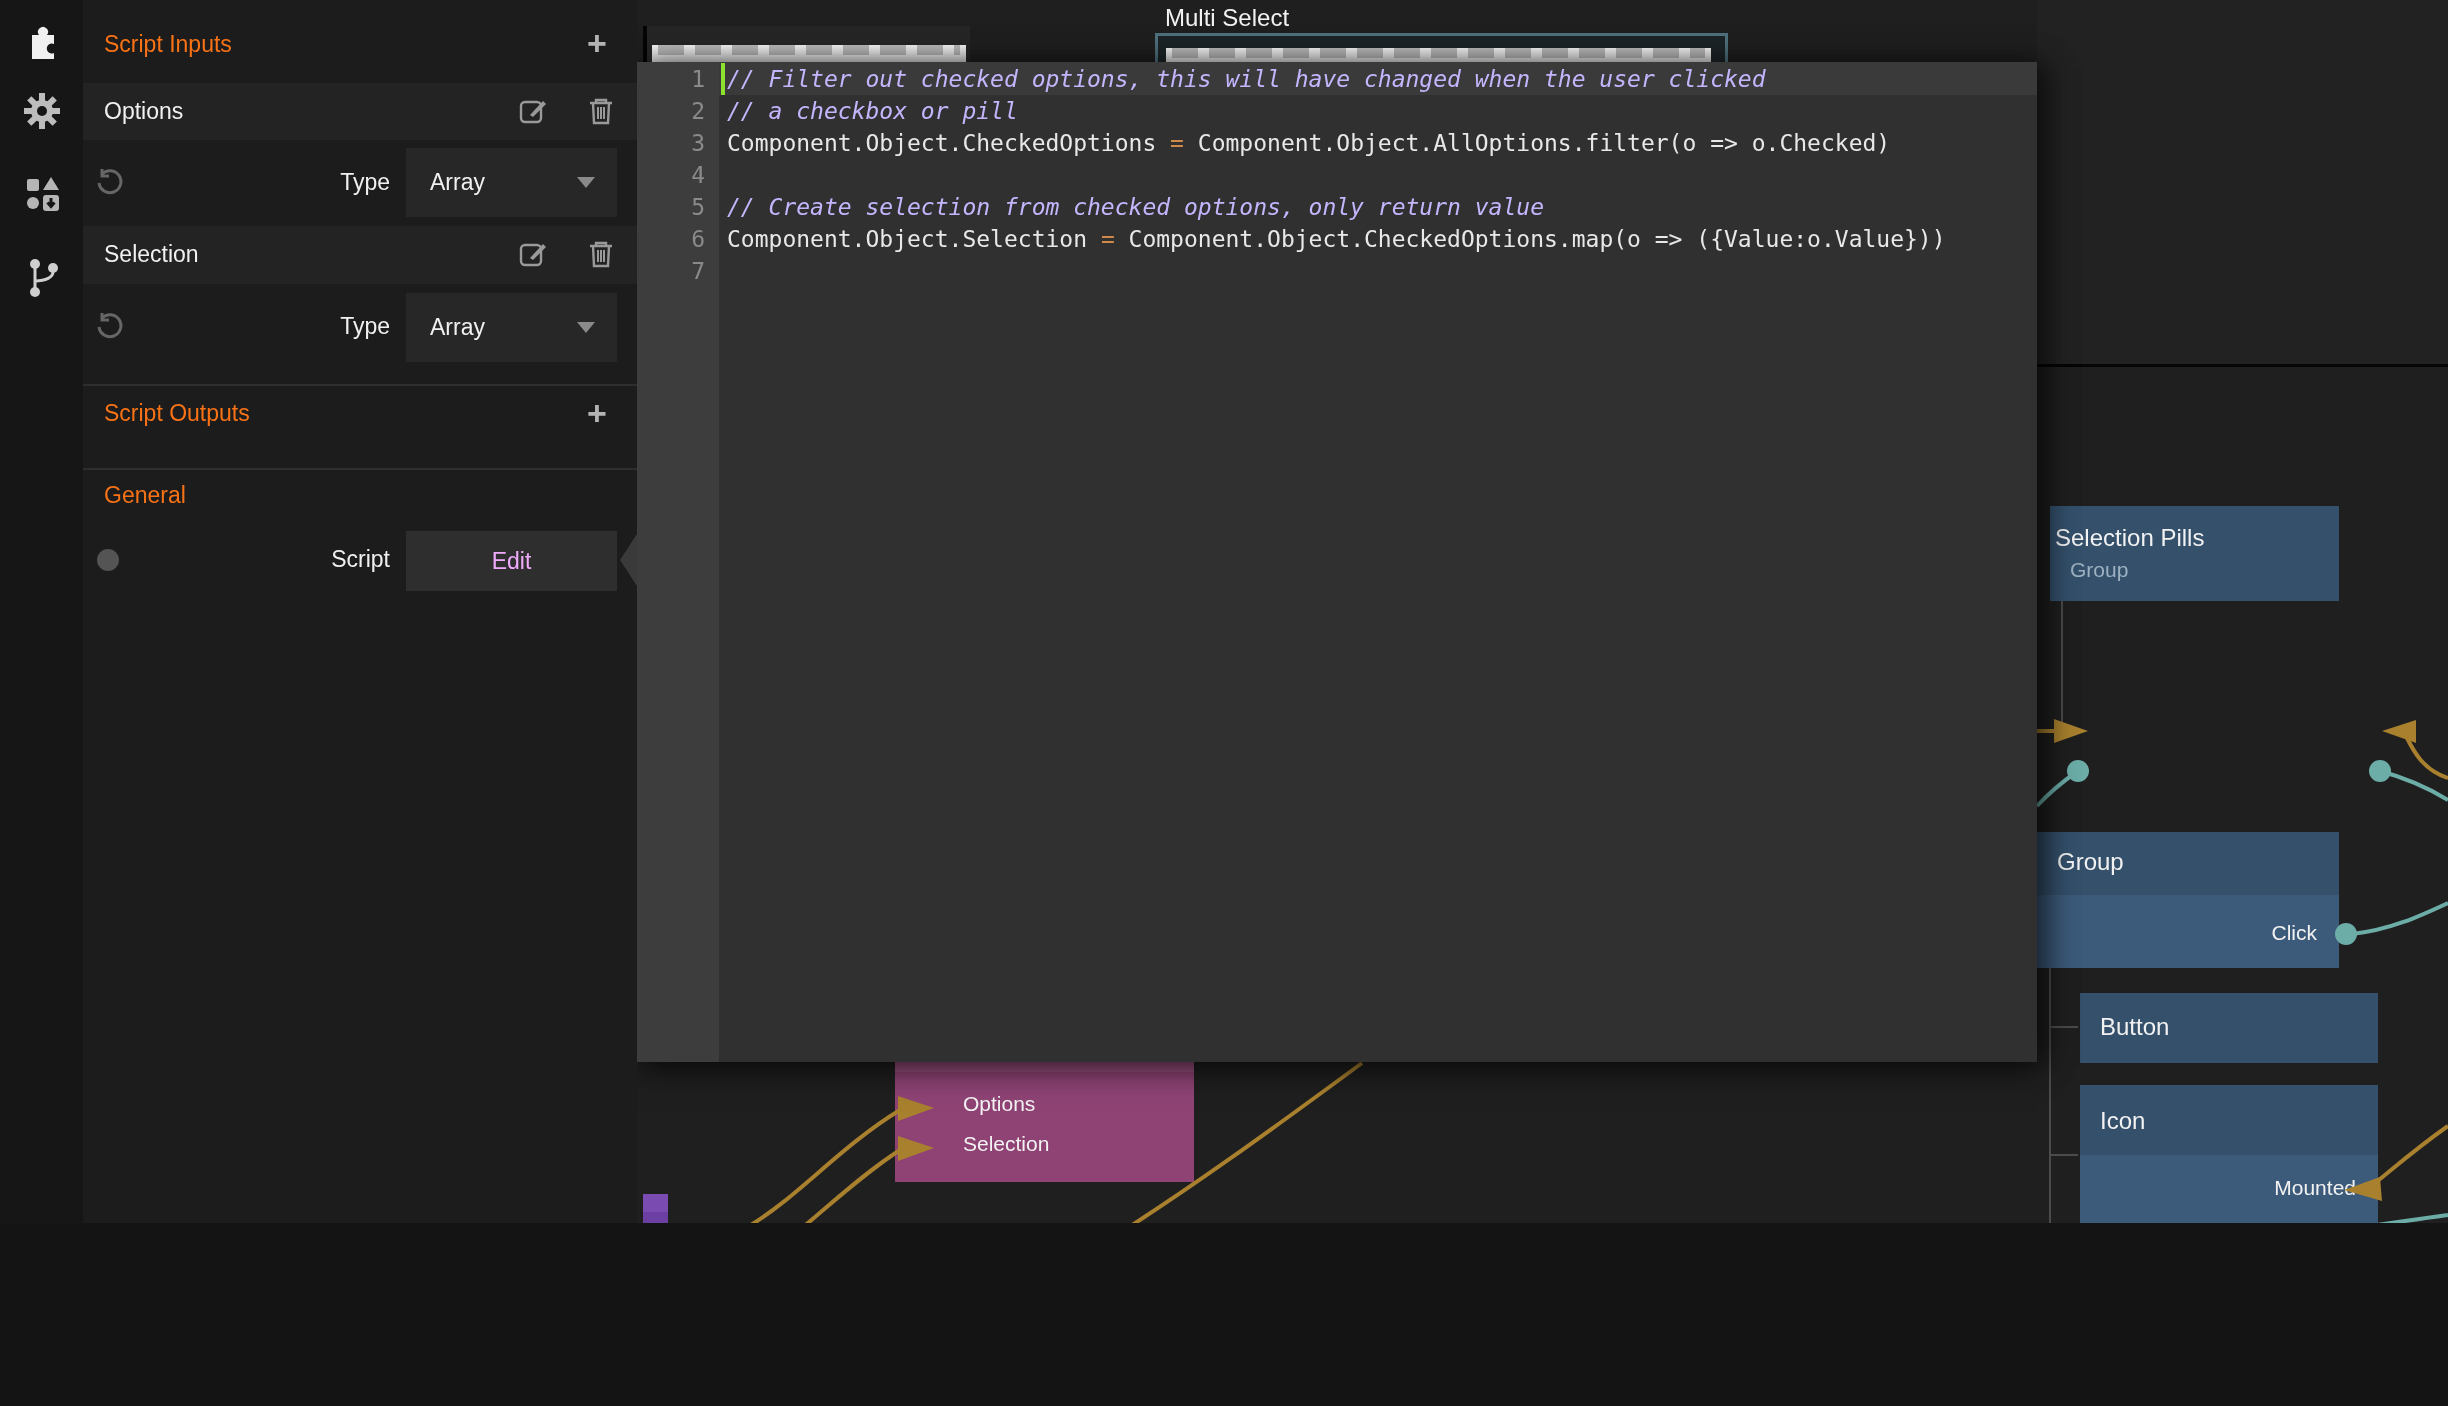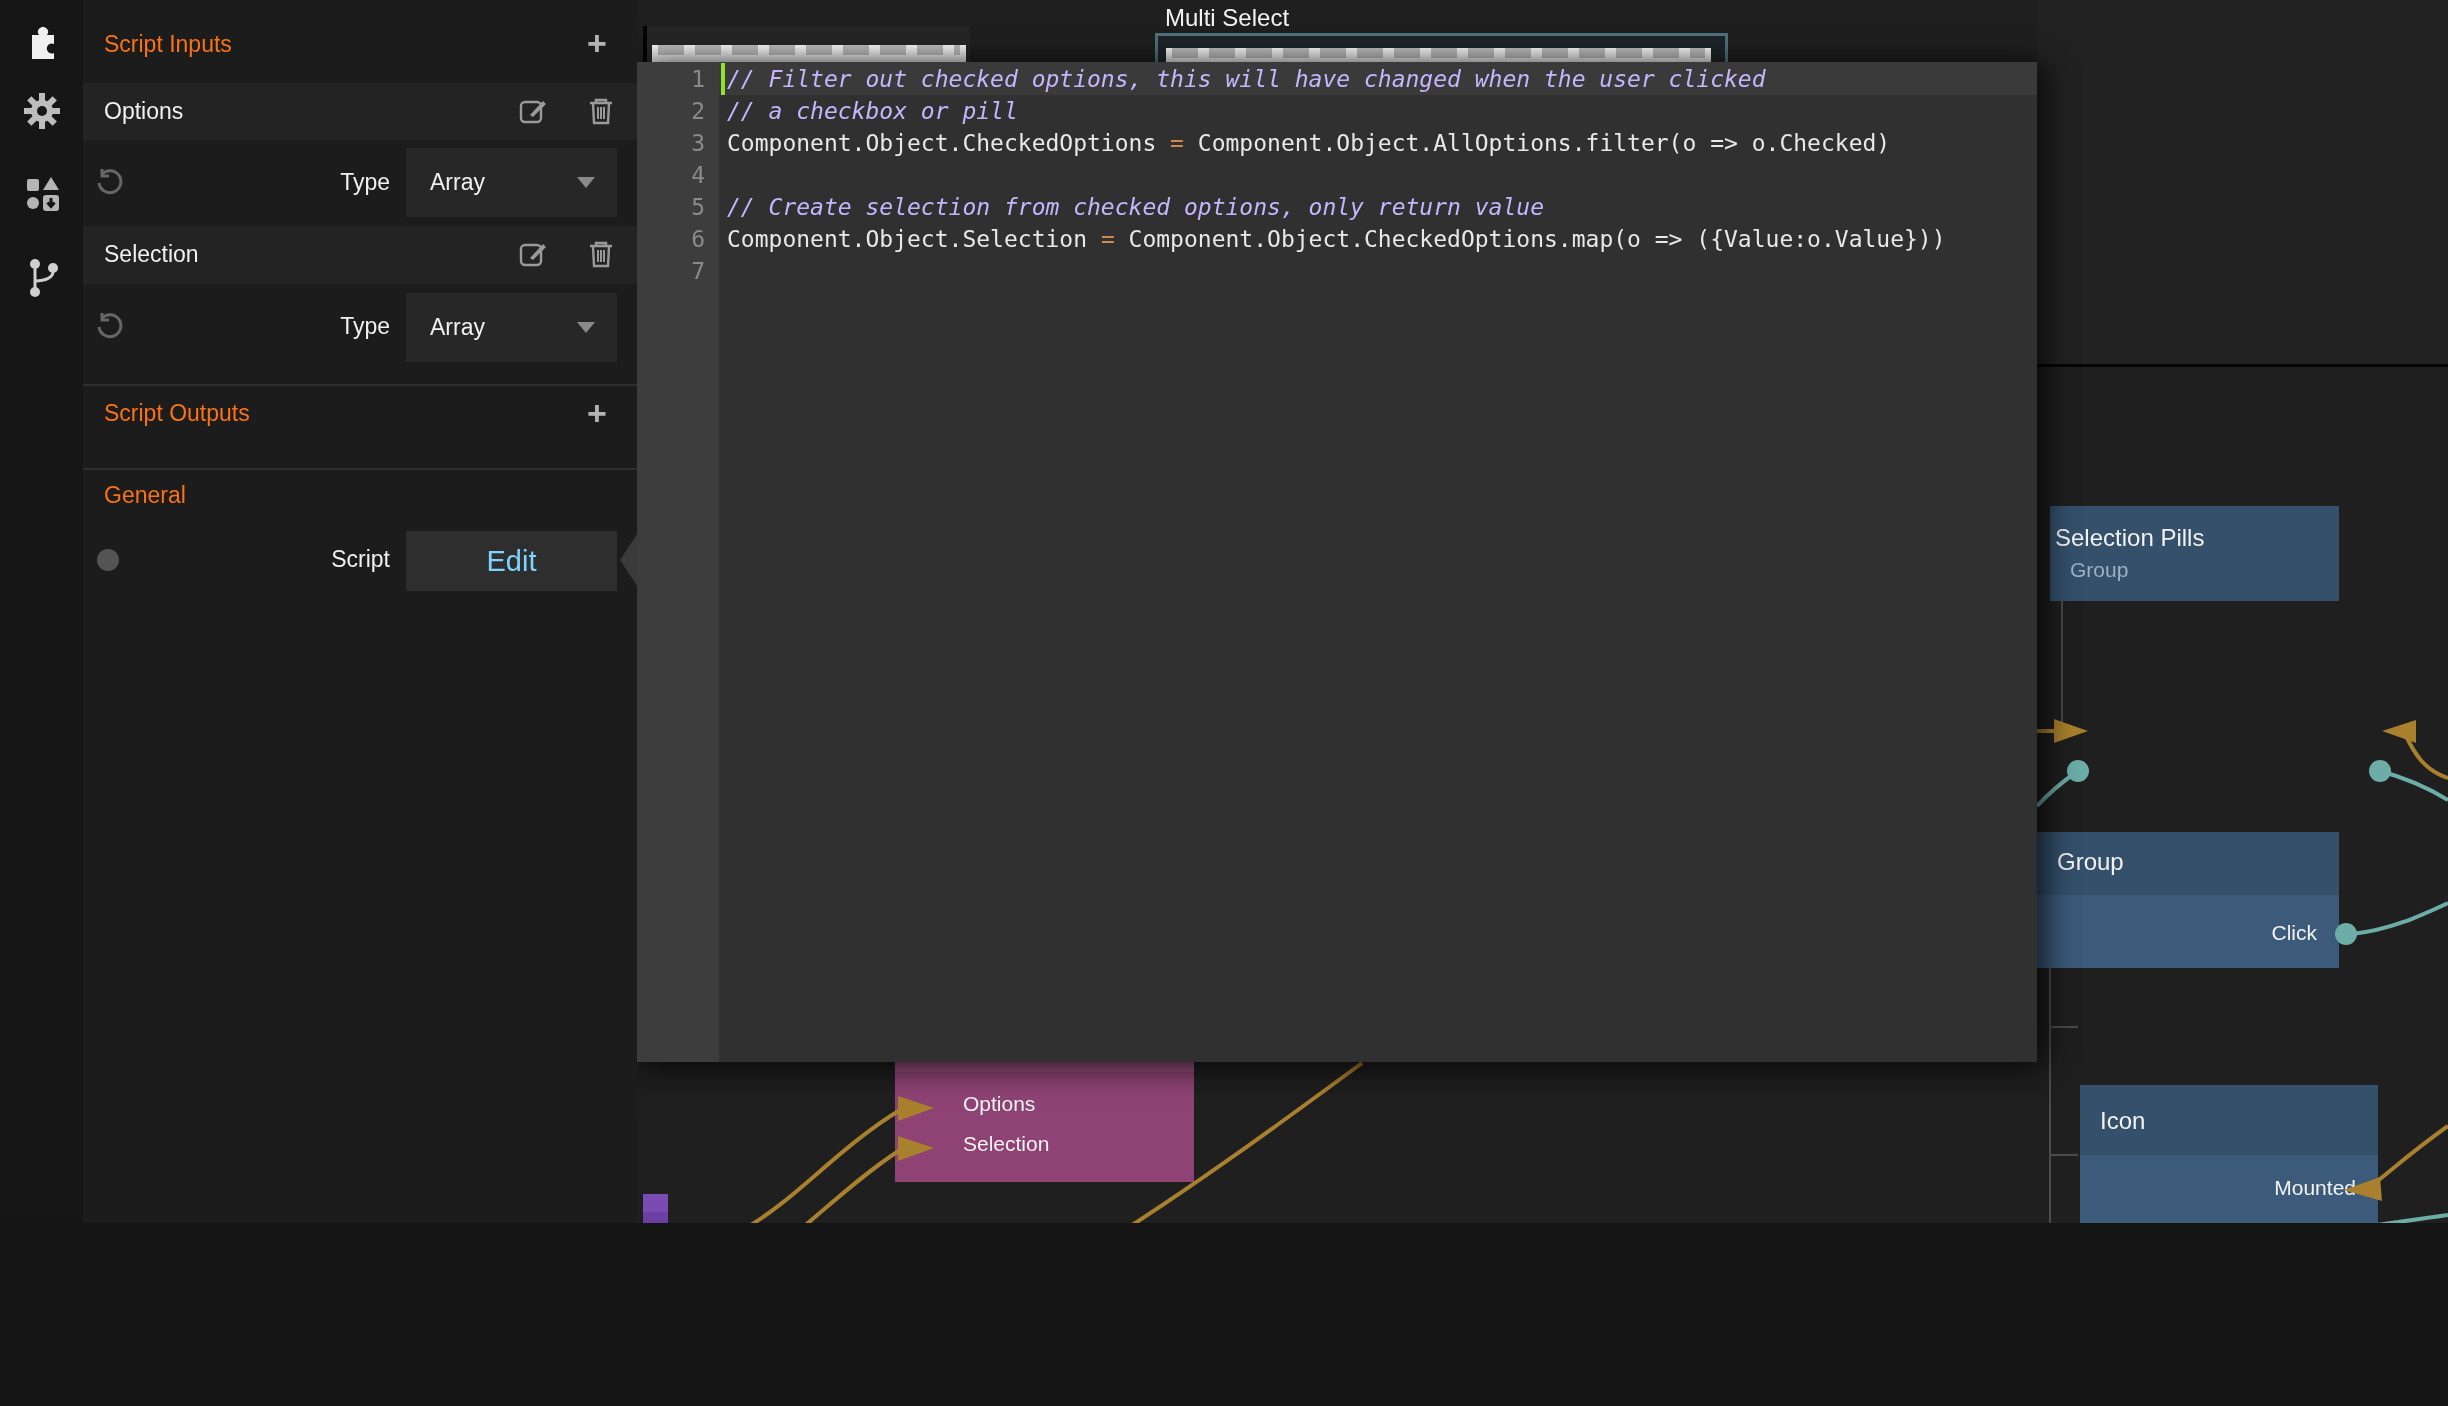--- a/index.html
+++ b/index.html
@@ -13,21 +13,21 @@
 
   
   #panel{left:83px;top:0;width:554px;height:1406px;background:#1c1c1c;z-index:25;}
   .sec-head{color:#f97316;font-size:23px;text-align:center;}
   .row-dark{background:#232323;}
   .white-lbl{color:#f0f0f0;font-size:23px;}
   .plus{color:#b3b3b3;font-size:34px;font-weight:bold;line-height:30px;}
   .divider{height:2px;background:#2e2e2e;}
   .dd{background:#272727;color:#f0f0f0;font-size:23px;display:flex;align-items:center;}
   .chev{width:0;height:0;border-left:9px solid transparent;border-right:9px solid transparent;border-top:11px solid #8a8a8a;}
-  .btn{background:#2e2e2e;color:#7dd3fc;font-size:29px;display:flex;align-items:center;justify-content:center;}
+  .btn{background:#2e2e2e;color:#f0abfc;font-size:23px;display:flex;align-items:center;justify-content:center;}
   .graydot{width:22px;height:22px;border-radius:50%;background:#545454;}
   .tooltip-arrow{width:0;height:0;border-top:26px solid transparent;border-bottom:26px solid transparent;border-right:17px solid #3a3a3a;z-index:26;}
 
   
   #editor{left:637px;top:62px;width:1400px;height:1000px;background:#303030;z-index:20;
           box-shadow:0 6px 30px rgba(0,0,0,.6), 14px 0 26px rgba(0,0,0,.35);}
   #gutter{left:0;top:0;width:82px;height:1000px;background:#3d3d3d;}
   .ln{position:absolute;right:14px;width:60px;text-align:right;color:#8a8a8a;
       font-family:"DejaVu Sans Mono", monospace;font-size:23px;line-height:32px;}
   #curline{left:82px;top:0;width:1318px;height:33px;background:#3a3a3a;}
@@ -91,20 +91,23 @@
     <div class="n-sub" style="left:20px;top:52px;">Group</div>
   </div>
 
 
   <div class="bnode abs" style="left:2037px;top:832px;width:302px;height:136px;">
     <div class="body" style="height:73px;"></div>
     <div class="n-title" style="left:20px;top:16px;">Group</div>
     <div class="port r" style="right:22px;top:89px;">Click</div>
   </div>
 
+  <div class="bnode abs" style="left:2080px;top:993px;width:298px;height:70px;">
+    <div class="n-title" style="left:20px;top:20px;">Button</div>
+  </div>
 
   <div class="bnode abs" style="left:2080px;top:1085px;width:298px;height:141px;">
     <div class="body" style="height:71px;"></div>
     <div class="n-title" style="left:20px;top:22px;">Icon</div>
     <div class="port r" style="right:22px;top:91px;">Mounted</div>
   </div>
 
   <div class="bnode abs" style="left:2080px;top:1249px;width:298px;height:149px;">
     <div class="body" style="height:79px;"></div>
     <div class="n-title" style="left:20px;top:22px;">Icon</div>

